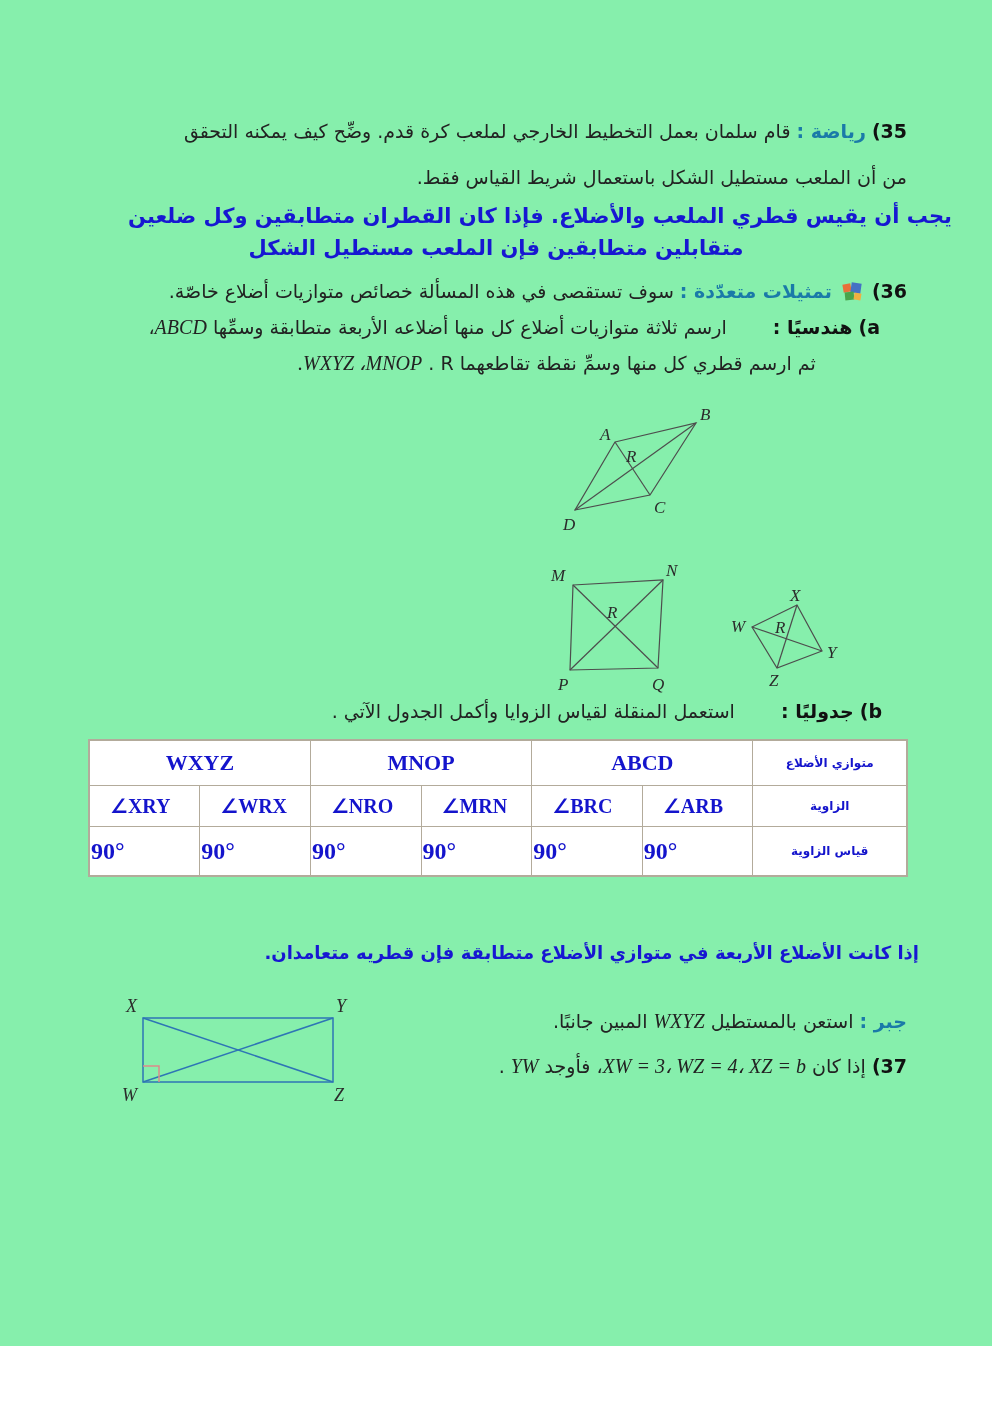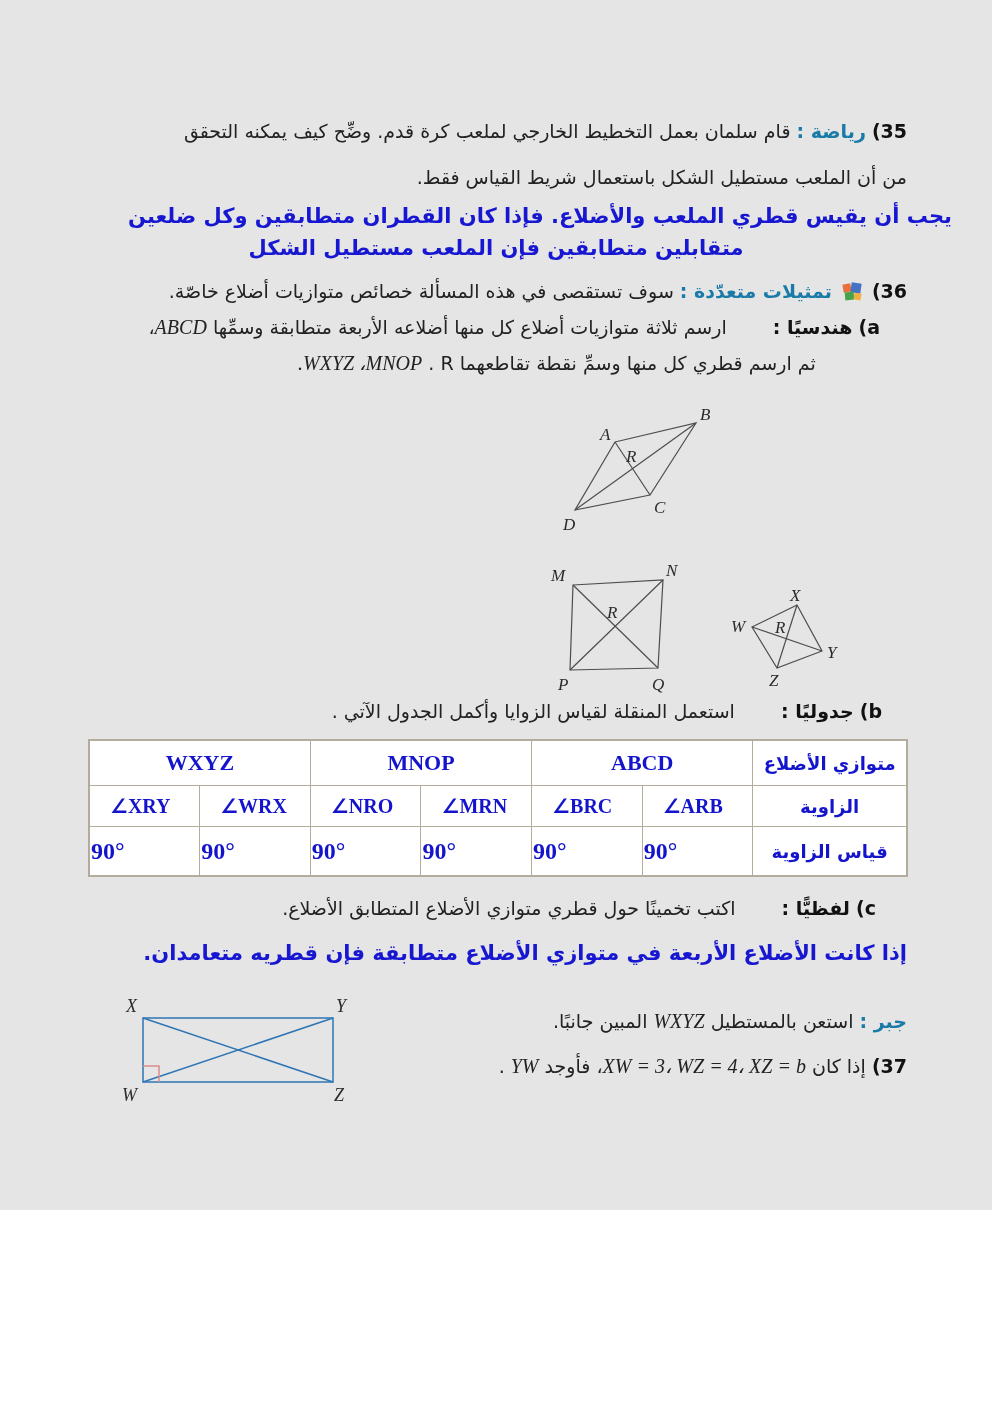--- a/index.html
+++ b/index.html
@@ -1,38 +1,38 @@
 <!DOCTYPE html>
 <html lang="ar"><head>
 <meta charset="utf-8">
 <style>
   html,body{margin:0;padding:0;background:#ffffff;}
   .page{
-    position:relative;width:992px;height:1210px;background:#e5e5e5;
+    position:relative;width:992px;height:1346px;background:#86efac;
     font-family:"DejaVu Sans",sans-serif;color:#1f1f1f;overflow:hidden;
   }
   .line{position:absolute;direction:rtl;text-align:right;font-size:19px;line-height:30px;white-space:nowrap;}
   .center-line{position:absolute;left:0;width:100%;text-align:center;direction:rtl;white-space:nowrap;}
   .ar{font-family:"DejaVu Sans",sans-serif;color:#222222;}
   .num{font-weight:bold;color:#111111;direction:ltr;unicode-bidi:embed;font-size:19px;}
   .lab-teal{font-weight:bold;color:#1a7aa8;}
   .lab-black{font-weight:bold;color:#111111;margin-left:40px;}
   .ans{font-weight:bold;color:#1717d2;font-size:21px;}
   .math{font-family:"Liberation Serif","DejaVu Serif",serif;font-style:italic;font-size:20px;color:#222;direction:ltr;unicode-bidi:embed;}
   .icon36{display:inline-block;width:20px;height:18px;position:relative;vertical-align:-3px;margin:0 4px;}
   .icon36 i{position:absolute;display:block;}
   .icon36 .t1{left:1px;top:1px;width:8px;height:8px;background:#e8703a;transform:rotate(-10deg);}
   .icon36 .t2{left:9px;top:0px;width:10px;height:10px;background:#4472c4;transform:rotate(8deg);}
   .icon36 .t3{left:3px;top:9px;width:9px;height:8px;background:#4aa34a;transform:rotate(-6deg);}
   .icon36 .t4{left:12px;top:10px;width:7px;height:7px;background:#f0b040;transform:rotate(10deg);}
 
   
   table.meas{position:absolute;left:88px;top:739px;width:820px;border-collapse:collapse;direction:rtl;background:#ffffff;border:2px solid #b3ab9b;}
   table.meas td{border:1px solid #b3ab9b;vertical-align:middle;}
-  td.corner{width:152px;text-align:center;font-weight:bold;color:#1414cc;font-size:18px;font-family:"DejaVu Sans",sans-serif;}
+  td.corner{width:152px;text-align:center;font-weight:bold;color:#1414cc;font-size:12px;font-family:"DejaVu Sans",sans-serif;}
   td.group{text-align:center;font-family:"Liberation Serif","DejaVu Serif",serif;font-weight:bold;font-size:22px;color:#1414cc;height:42px;}
   td.angle{direction:ltr;text-align:left;padding-left:20px;font-family:"Liberation Serif","DejaVu Sans",serif;font-weight:bold;font-size:20px;color:#1414cc;height:38px;}
   td.degree{direction:ltr;text-align:left;font-family:"Liberation Serif","DejaVu Serif",serif;font-weight:bold;font-size:24px;color:#1414cc;height:46px;}
 
   svg{position:absolute;overflow:visible;}
   svg text{font-family:"Liberation Serif","DejaVu Serif",serif;font-style:italic;font-size:17px;fill:#2b2b2b;}
   .gline{stroke:#4d4d4d;stroke-width:1.2;fill:none;}
   .bline{stroke:#2e75b5;stroke-width:1.5;fill:none;}
   .pmark{stroke:#dd8a8a;stroke-width:1.5;fill:none;}
 </style>
@@ -138,26 +138,21 @@
       <td class="degree">90°</td>
       <td class="degree">90°</td>
       <td class="degree">90°</td>
       <td class="degree">90°</td>
       <td class="degree">90°</td>
       <td class="degree">90°</td>
     </tr>
   </tbody>
     </table>
 
-  <div class="line" style="top:893px;right:116px;">
-    <span class="num">(c</span>
-    <span class="lab-black">لفظيًّا :</span>
-    <span class="ar">اكتب تخمينًا حول قطري متوازي الأضلاع المتطابق الأضلاع.</span>
-  </div>
-  <div class="line ans" style="top:938px;right:85px;font-size:21px;">إذا كانت الأضلاع الأربعة في متوازي الأضلاع متطابقة فإن قطريه متعامدان.</div>
+  <div class="line ans" style="top:938px;right:73px;font-size:18px;">إذا كانت الأضلاع الأربعة في متوازي الأضلاع متطابقة فإن قطريه متعامدان.</div>
 
   <svg style="left:108px;top:993px;" width="290" height="120" viewBox="108 993 290 120">
     <rect class="bline" x="143" y="1018" width="190" height="64"></rect>
     <line class="bline" x1="143" y1="1018" x2="333" y2="1082"></line>
     <line class="bline" x1="143" y1="1082" x2="333" y2="1018"></line>
     <path class="pmark" d="M143,1066 L159,1066 L159,1082"></path>
     <text x="126" y="1012" style="font-size:18px">X</text>
     <text x="336" y="1012" style="font-size:18px">Y</text>
     <text x="122" y="1101" style="font-size:18px">W</text>
     <text x="334" y="1101" style="font-size:18px">Z</text>

